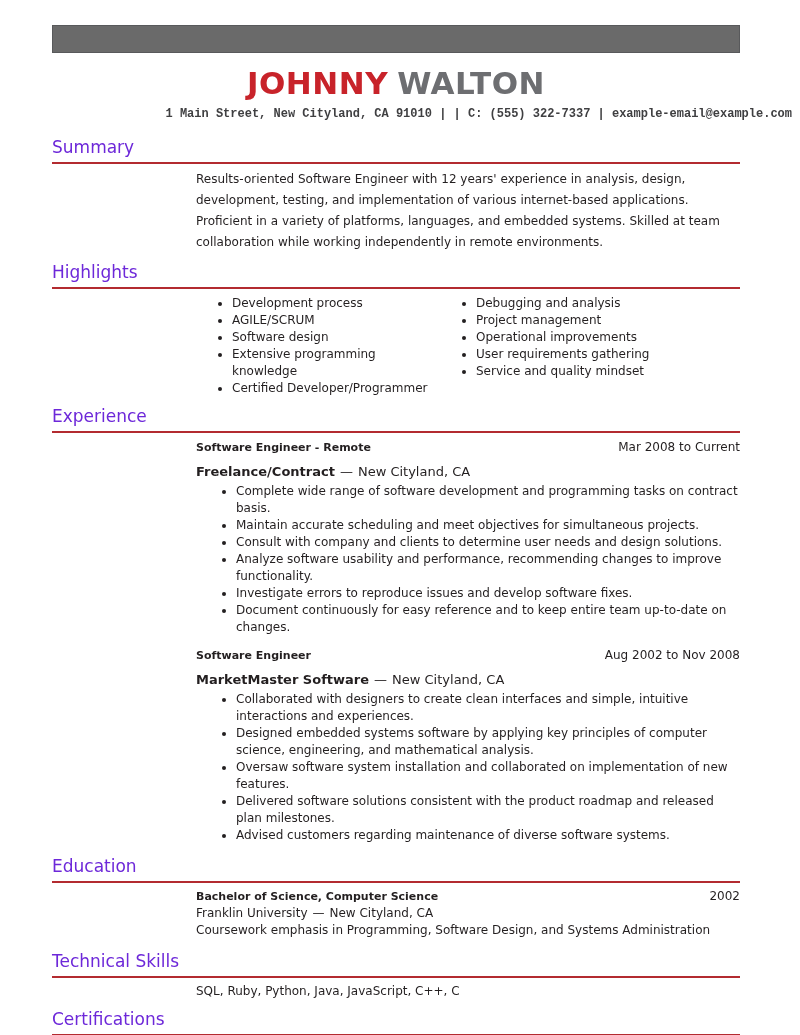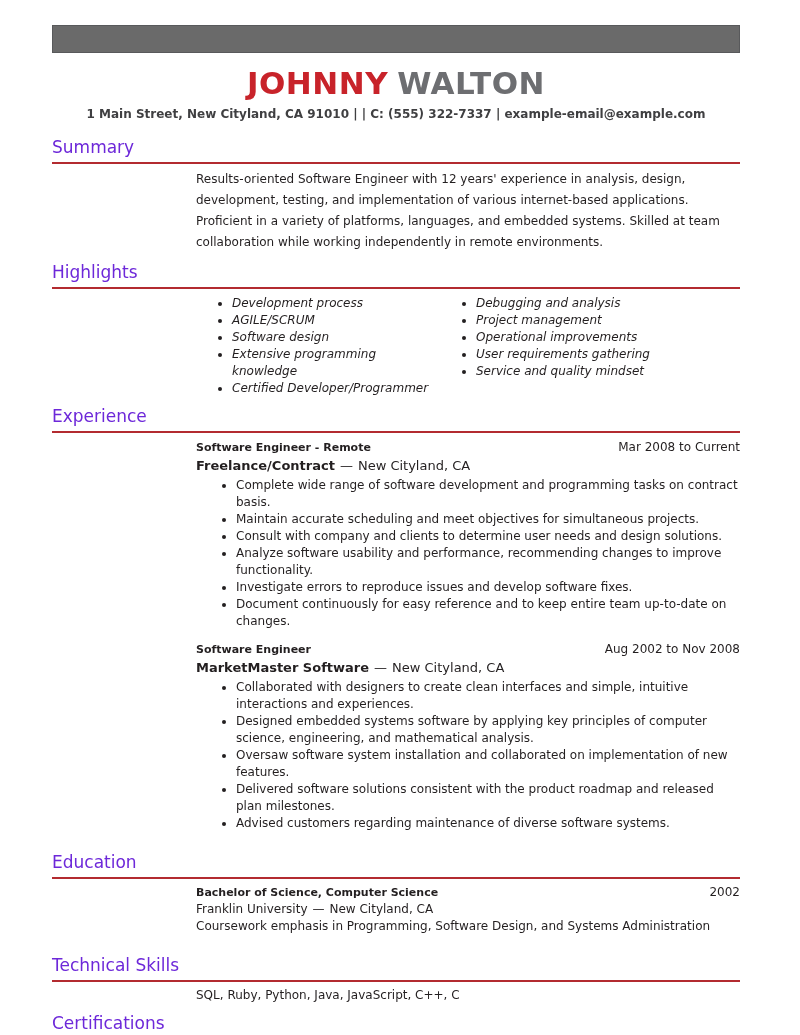--- a/index.html
+++ b/index.html
@@ -24,68 +24,69 @@
     margin-top: 11px;
     font-size: 31px;
     font-weight: bold;
     letter-spacing: 0.5px;
     line-height: 38px;
     white-space: nowrap;
   }
   .name .first { color: #c8232a; margin-right: 9px; }
   .name .last  { color: #6d6e71; }
   .contact {
-    text-align: center;
+    text-align: right;
     margin-top: 5px;
     font-size: 12px;
     font-weight: bold;
     color: #3f3f41;
     line-height: 15px;
+    font-family: Liberation Mono, monospace;
   }
   section { margin: 0 52px; }
   .sec-head {
     font-size: 17px;
     font-weight: 500;
     color: #6d28d9;
     line-height: 20px;
     padding-bottom: 5px;
     border-bottom: 2px solid #b32b30;
   }
   .mt-summary  { margin-top: 15px; }
   .mt-normal   { margin-top: 9px; }
-  .mt-edu      { margin-top: 20px; }
+  .mt-edu      { margin-top: 12px; }
   .content { margin-left: 144px; font-size: 12px; }
   .para {
     margin-top: 5px;
     line-height: 21px;
   }
   .hl-row {
     display: flex;
     margin-left: 144px;
     margin-top: 6px;
     font-size: 12px;
   }
   ul.hl {
     margin: 0;
     padding-left: 36px;
     list-style: disc;
     width: 244px;
   }
-  ul.hl li { line-height: 17px; font-style: italic; }
+  ul.hl li { line-height: 17px; }
   .job { margin-top: 6px; }
   .job + .job { margin-top: 11px; }
   .row-split {
     display: flex;
     justify-content: space-between;
     align-items: baseline;
     line-height: 16px;
   }
   .job-title, .degree { font-weight: bold; font-size: 11px; }
   .job-dates, .edu-year { font-size: 12px; font-weight: normal; }
-  .sub-line { font-size: 13px; line-height: 16px; margin-top: 2px; }
+  .sub-line { font-size: 13px; line-height: 16px; margin-top: 8px; }
   .employer { font-weight: bold; }
   .dash { margin: 0 5px; }
   .school-line, .course-line { font-size: 12px; line-height: 17px; font-weight: normal; }
   ul.bullets {
     margin: 3px 0 0 0;
     padding-left: 40px;
     list-style: disc;
   }
   ul.bullets li { line-height: 17px; }
   .plain-line { line-height: 17px; }

